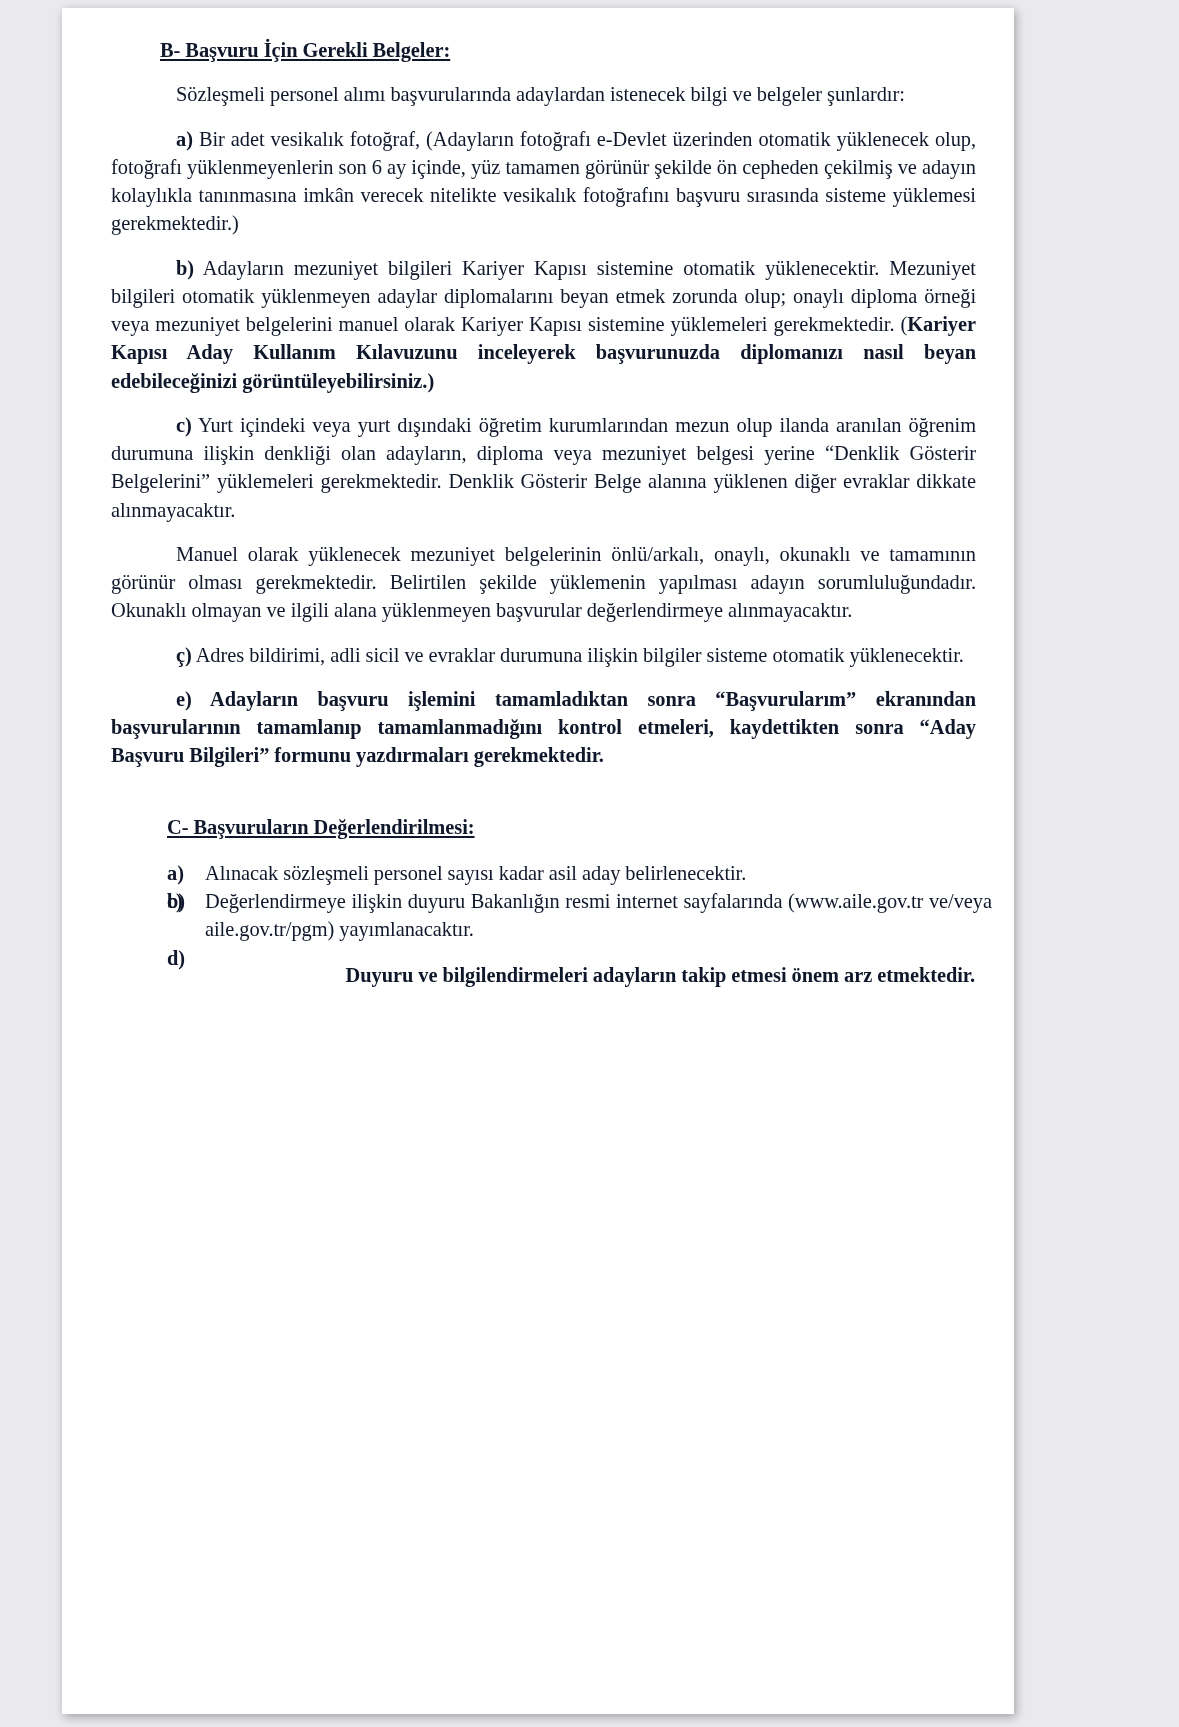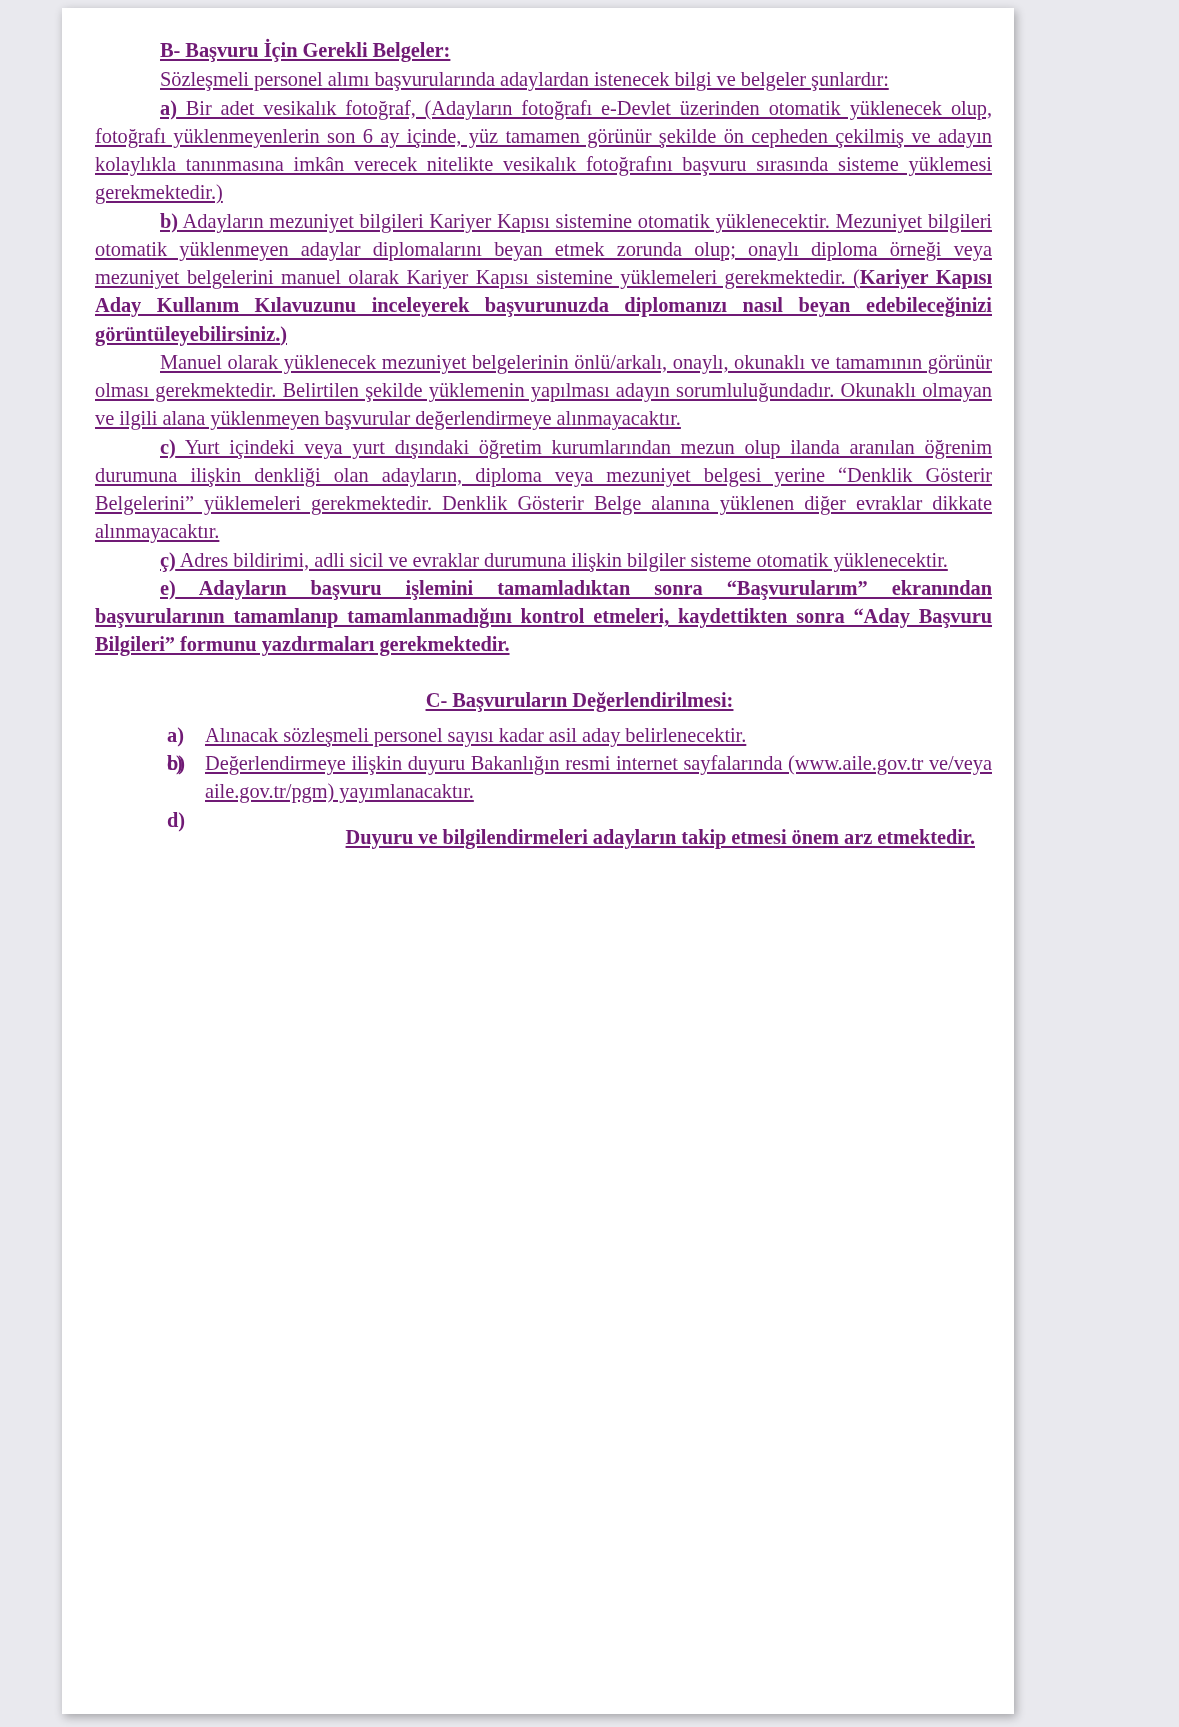--- a/index.html
+++ b/index.html
@@ -27,44 +27,43 @@
     left: 0;
     top: 0;
     right: 0;
     bottom: 0;
     padding: 28px 22px 0 33px;
     box-sizing: border-box;
   }
   .doc-body {
     font-size: 20.4px;
     line-height: 1.385;
-    color: #701a75;
+    color: #0f172a;
     text-align: justify;
     text-justify: inter-word;
     letter-spacing: -0.05px;
-    text-decoration: underline;
   }
   .sec-head {
     font-weight: bold;
     text-decoration: underline;
     text-underline-offset: 2px;
     margin: 0 0 1px 0;
     padding-left: 65px;
     text-align: left;
   }
   .sec-head-c {
     font-weight: bold;
     text-decoration: underline;
     text-underline-offset: 2px;
-    margin: 0 0 7px 0;
+    margin: 0 0 18px 0;
     padding-left: 72px;
-    text-align: center;
+    text-align: left;
   }
   p.para {
-    margin: 0;
+    margin: 16px;
     text-indent: 65px;
   }
   p.para.b {
     font-weight: bold;
   }
   .lbl {
     font-weight: bold;
   }
   .bold {
     font-weight: bold;
@@ -105,23 +104,23 @@
     <div class="doc-body">
 
       <div class="sec-head">B- Başvuru İçin Gerekli Belgeler:</div>
 
       <p class="para">Sözleşmeli personel alımı başvurularında adaylardan istenecek bilgi ve belgeler şunlardır:</p>
 
       <p class="para"><span class="lbl">a)</span><span> Bir adet vesikalık fotoğraf, (Adayların fotoğrafı e-Devlet üzerinden otomatik yüklenecek olup, fotoğrafı yüklenmeyenlerin son 6 ay içinde, yüz tamamen görünür şekilde ön cepheden çekilmiş ve adayın kolaylıkla tanınmasına imkân verecek nitelikte vesikalık fotoğrafını başvuru sırasında sisteme yüklemesi gerekmektedir.)</span></p>
 
       <p class="para"><span class="lbl">b)</span><span> Adayların mezuniyet bilgileri Kariyer Kapısı sistemine otomatik yüklenecektir. Mezuniyet bilgileri otomatik yüklenmeyen adaylar diplomalarını beyan etmek zorunda olup; onaylı diploma örneği veya mezuniyet belgelerini manuel olarak Kariyer Kapısı sistemine yüklemeleri gerekmektedir. (</span><span class="bold">Kariyer Kapısı Aday Kullanım Kılavuzunu inceleyerek başvurunuzda diplomanızı nasıl beyan edebileceğinizi görüntüleyebilirsiniz.</span><span class="bold">)</span></p>
 
+      <p class="para"><span class="lbl">c)</span><span> Yurt içindeki veya yurt dışındaki öğretim kurumlarından mezun olup ilanda aranılan öğrenim durumuna ilişkin denkliği olan adayların, diploma veya mezuniyet belgesi yerine “Denklik Gösterir Belgelerini” yüklemeleri gerekmektedir. Denklik Gösterir Belge alanına yüklenen diğer evraklar dikkate alınmayacaktır.</span></p>
+
       <p class="para">Manuel olarak yüklenecek mezuniyet belgelerinin önlü/arkalı, onaylı, okunaklı ve tamamının görünür olması gerekmektedir. Belirtilen şekilde yüklemenin yapılması adayın sorumluluğundadır. Okunaklı olmayan ve ilgili alana yüklenmeyen başvurular değerlendirmeye alınmayacaktır.</p>
-
-      <p class="para"><span class="lbl">c)</span><span> Yurt içindeki veya yurt dışındaki öğretim kurumlarından mezun olup ilanda aranılan öğrenim durumuna ilişkin denkliği olan adayların, diploma veya mezuniyet belgesi yerine “Denklik Gösterir Belgelerini” yüklemeleri gerekmektedir. Denklik Gösterir Belge alanına yüklenen diğer evraklar dikkate alınmayacaktır.</span></p>
 
       <p class="para"><span class="lbl">ç)</span><span> Adres bildirimi, adli sicil ve evraklar durumuna ilişkin bilgiler sisteme otomatik yüklenecektir.</span></p>
 
 
       <p class="para b"><span class="lbl">e)</span><span> Adayların başvuru işlemini tamamladıktan sonra “Başvurularım” ekranından başvurularının tamamlanıp tamamlanmadığını kontrol etmeleri, kaydettikten sonra “Aday Başvuru Bilgileri” formunu yazdırmaları gerekmektedir.</span></p>
 
       <div class="gap-c"></div>
 
       <div class="sec-head-c">C- Başvuruların Değerlendirilmesi:</div>
 

